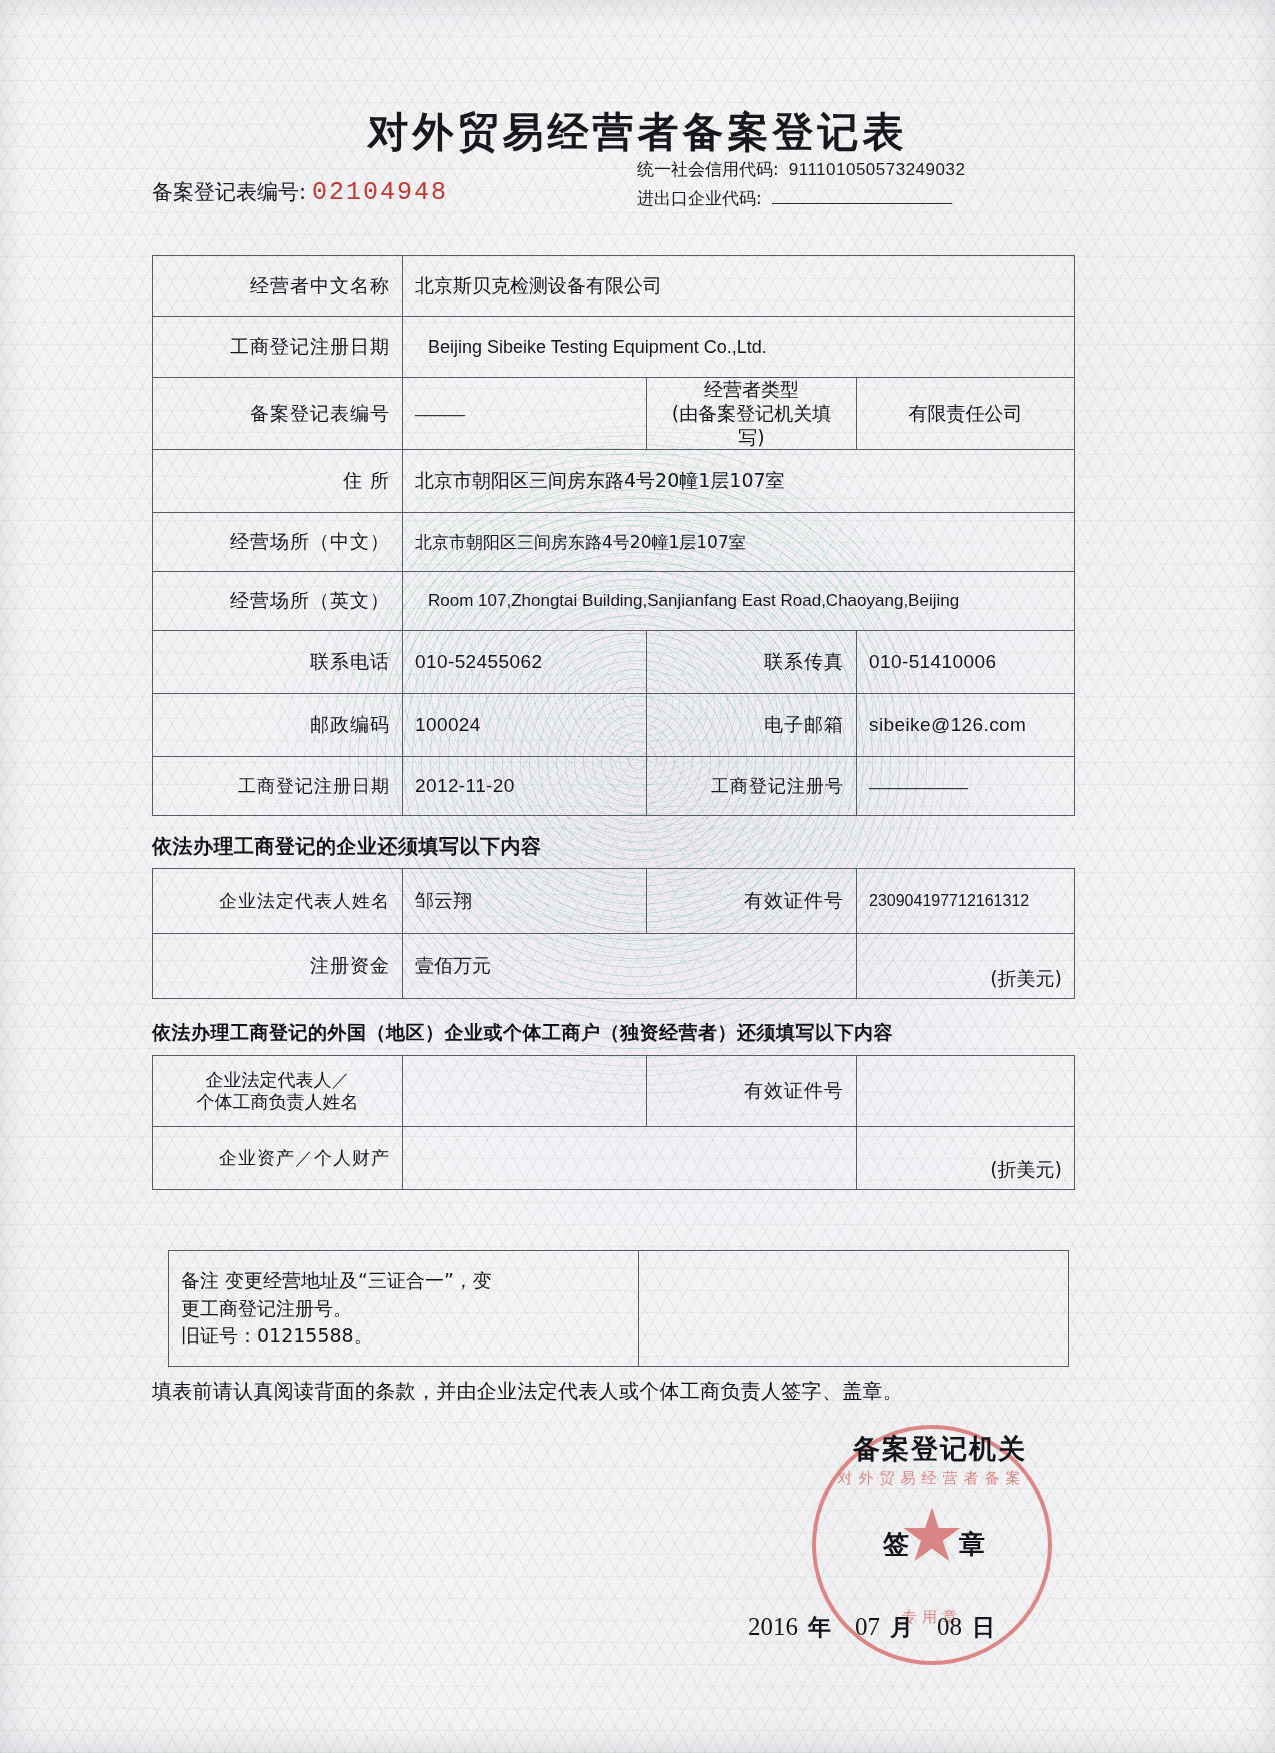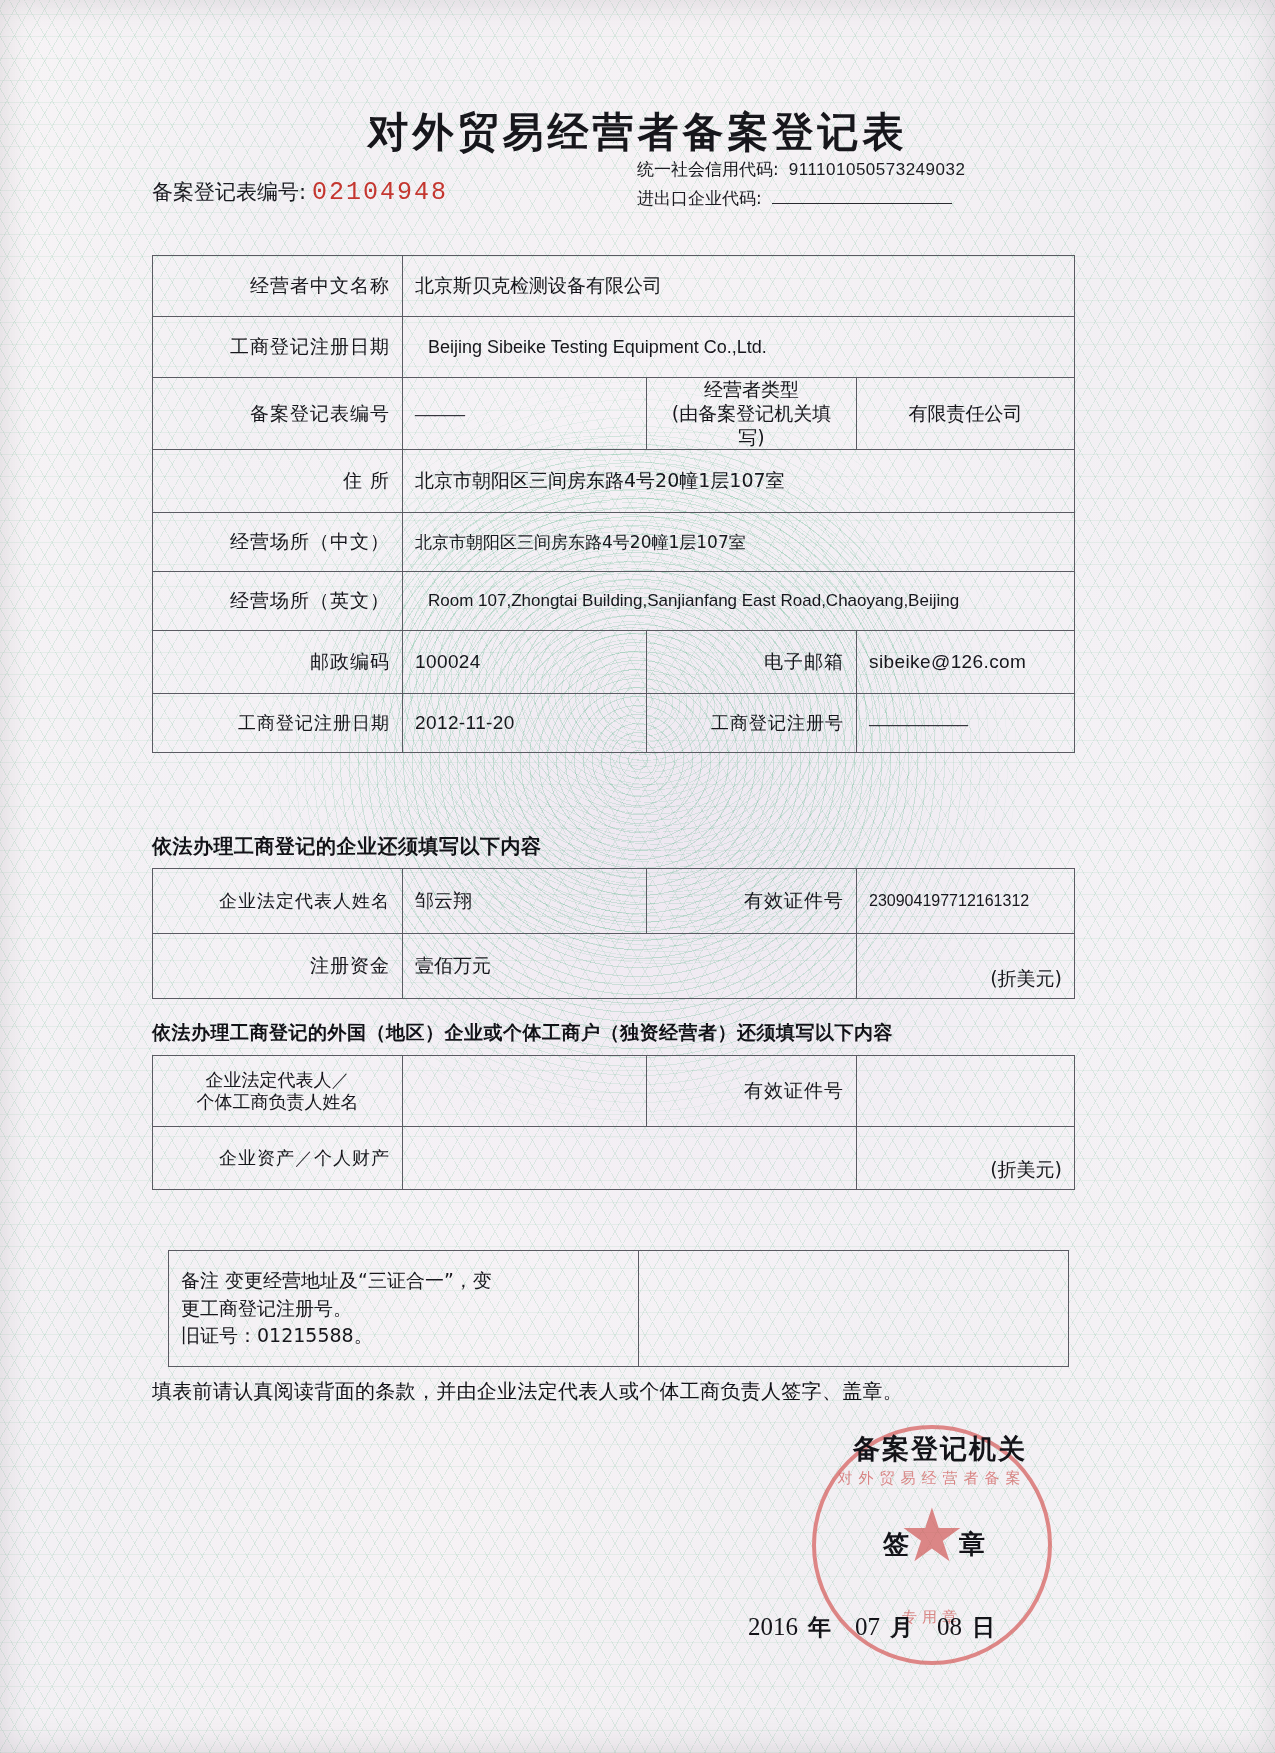--- a/index.html
+++ b/index.html
@@ -345,20 +345,26 @@
         </tr>
         <tr>
           <td class="lbl-cell" style="height:58px;">经营场所（中文）</td>
           <td class="val-cell small" colspan="3">北京市朝阳区三间房东路4号20幢1层107室</td>
         </tr>
         <tr>
           <td class="lbl-cell" style="height:58px;">经营场所（英文）</td>
           <td class="val-cell lat" style="font-size:17px;" colspan="3">Room 107,Zhongtai Building,Sanjianfang East Road,Chaoyang,Beijing</td>
         </tr>
         <tr>
+          <td class="lbl-cell" style="height:62px;">联系电话</td>
+          <td class="val-cell mono">010-52455062</td>
+          <td class="lbl-cell">联系传真</td>
+          <td class="val-cell mono">010-51410006</td>
+        </tr>
+        <tr>
           <td class="lbl-cell" style="height:62px;">邮政编码</td>
           <td class="val-cell mono">100024</td>
           <td class="lbl-cell">电子邮箱</td>
           <td class="val-cell mono">sibeike@126.com</td>
         </tr>
         <tr>
           <td class="lbl-cell" style="height:58px; font-size:18px;">工商登记注册日期</td>
           <td class="val-cell mono">2012-11-20</td>
           <td class="lbl-cell" style="font-size:18px;">工商登记注册号</td>
           <td class="val-cell"><span class="dash-fill">——————————</span></td>

